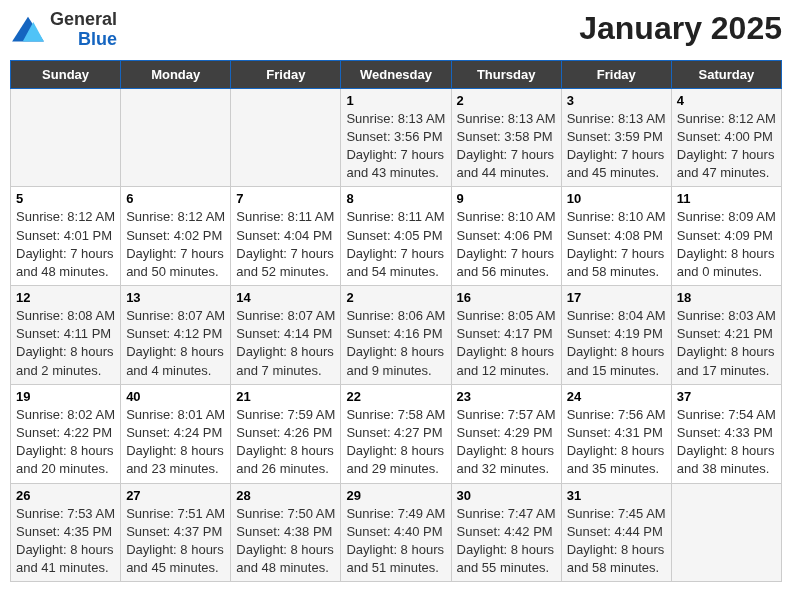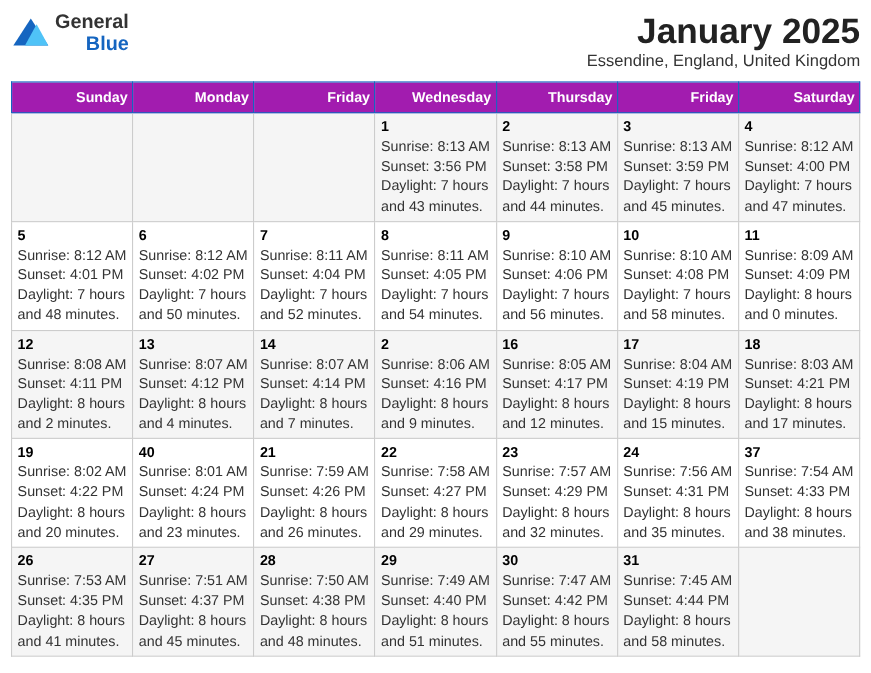--- a/index.html
+++ b/index.html
@@ -46,24 +46,24 @@
       font-size: 15px;
       color: #333;
       font-weight: normal;
     }
     .calendar {
       width: 100%;
       border-collapse: collapse;
       font-size: 11px;
     }
     .calendar th {
-      background-color: #a21caf;
+      background-color: #404040;
       color: #fff;
       padding: 6px 4px;
-      text-align: right;
+      text-align: center;
       font-size: 13px;
       font-weight: bold;
       border: 1px solid #1565c0;
     }
     .calendar td {
       border: 1px solid #ccc;
       vertical-align: top;
       padding: 4px 5px;
       width: calc(100% / 7);
       height: 80px;
@@ -98,21 +98,20 @@
       <polygon points="20,2 38,30 2,30" fill="#1565c0"></polygon>
       <polygon points="26,8 38,30 14,30" fill="#4fc3f7"></polygon>
     </svg>
     <div class="logo-text">
       <div class="logo-general">General</div>
       <div class="logo-blue">Blue</div>
     </div>
   </div>
   <div class="title-block">
     <div class="month-title">January 2025</div>
-    <div class="location">Essendine, England, United Kingdom</div>
   </div>
 </div>
 
 <table class="calendar">
   <thead>
     <tr>
     <th>Sunday</th>
         <th>Monday</th>
         <th>Friday</th>
         <th>Wednesday</th>

